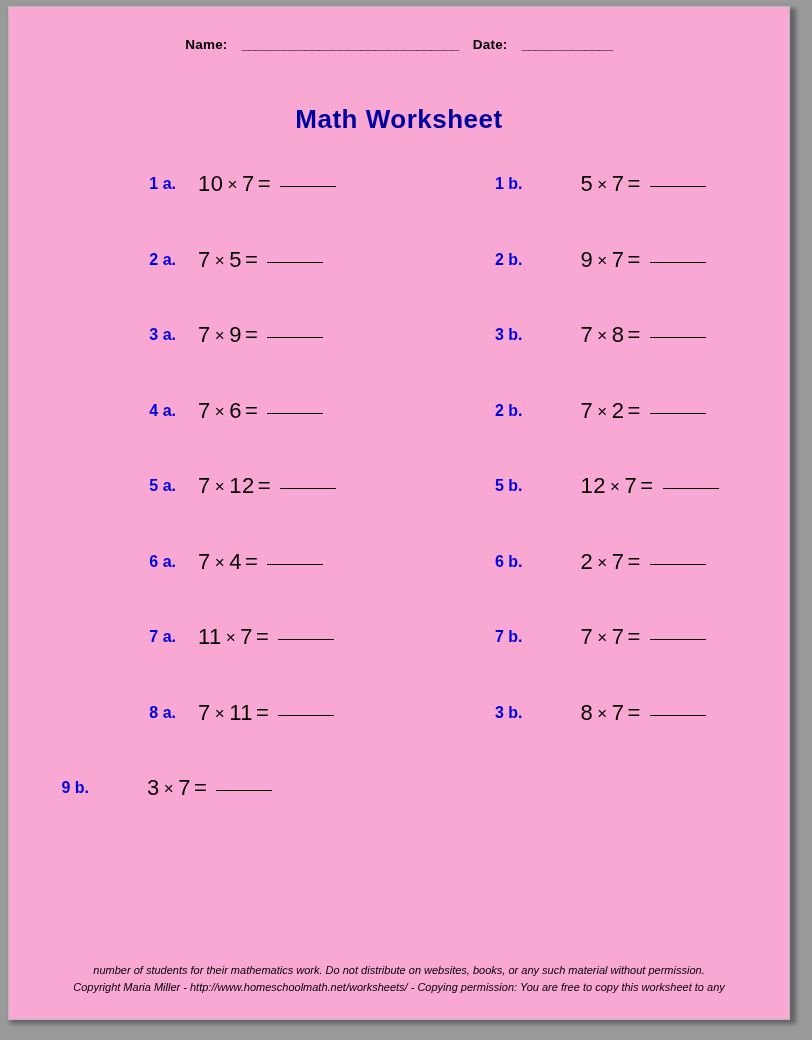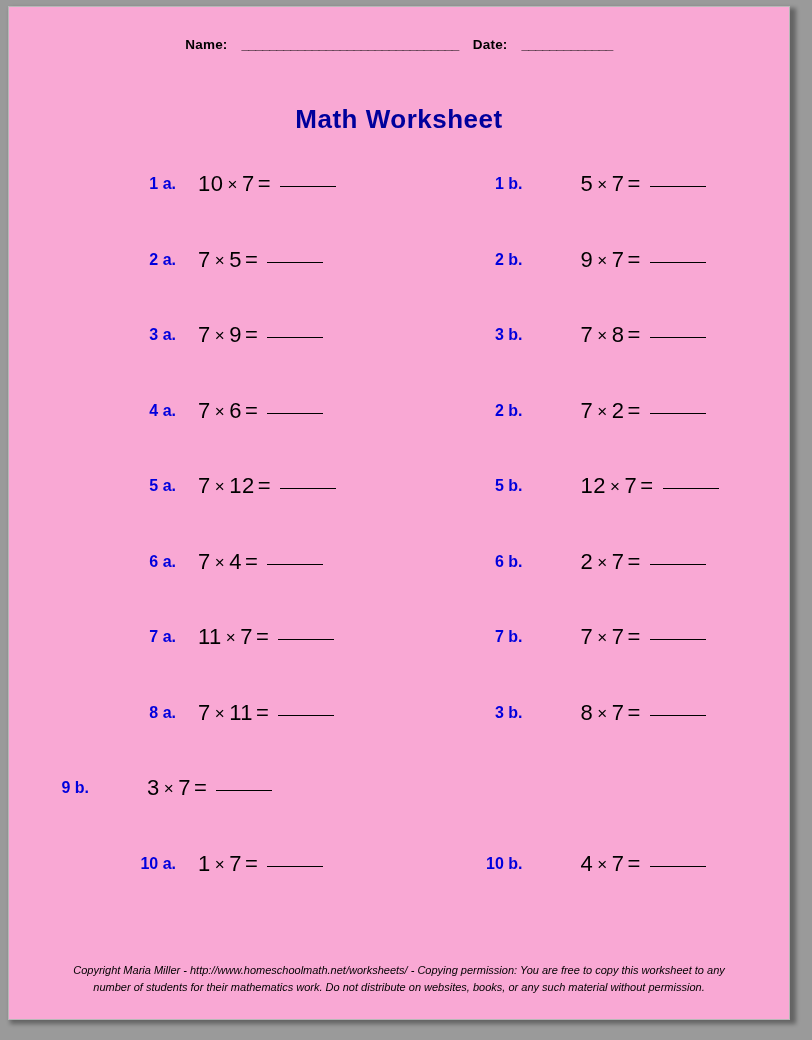--- a/index.html
+++ b/index.html
@@ -253,35 +253,21 @@
 
     <div class="row">
       <div class="cell right">
         <span class="label">9 b.</span>
         <span class="expr">
           <span>3</span><span class="op">×</span><span>7</span><span class="eq">=</span><span class="blank"></span>
         </span>
       </div>
     </div>
 
-    <div class="row">
-      <div class="cell left">
-        <span class="label">10 a.</span>
-        <span class="expr">
-          <span>1</span><span class="op">×</span><span>7</span><span class="eq">=</span><span class="blank"></span>
-        </span>
-      </div>
-      <div class="cell right">
-        <span class="label">10 b.</span>
-        <span class="expr">
-          <span>4</span><span class="op">×</span><span>7</span><span class="eq">=</span><span class="blank"></span>
-        </span>
-      </div>
-    </div>
 
   </div>
 
   <div class="footer">
+    <div>number of students for their mathematics work. Do not distribute on websites, books, or any such material without permission.</div>
     <div>Copyright Maria Miller - http://www.homeschoolmath.net/worksheets/ - Copying permission: You are free to copy this worksheet to any</div>
-    <div>number of students for their mathematics work. Do not distribute on websites, books, or any such material without permission.</div>
   </div>
 
 </div>
 
 </body></html>

